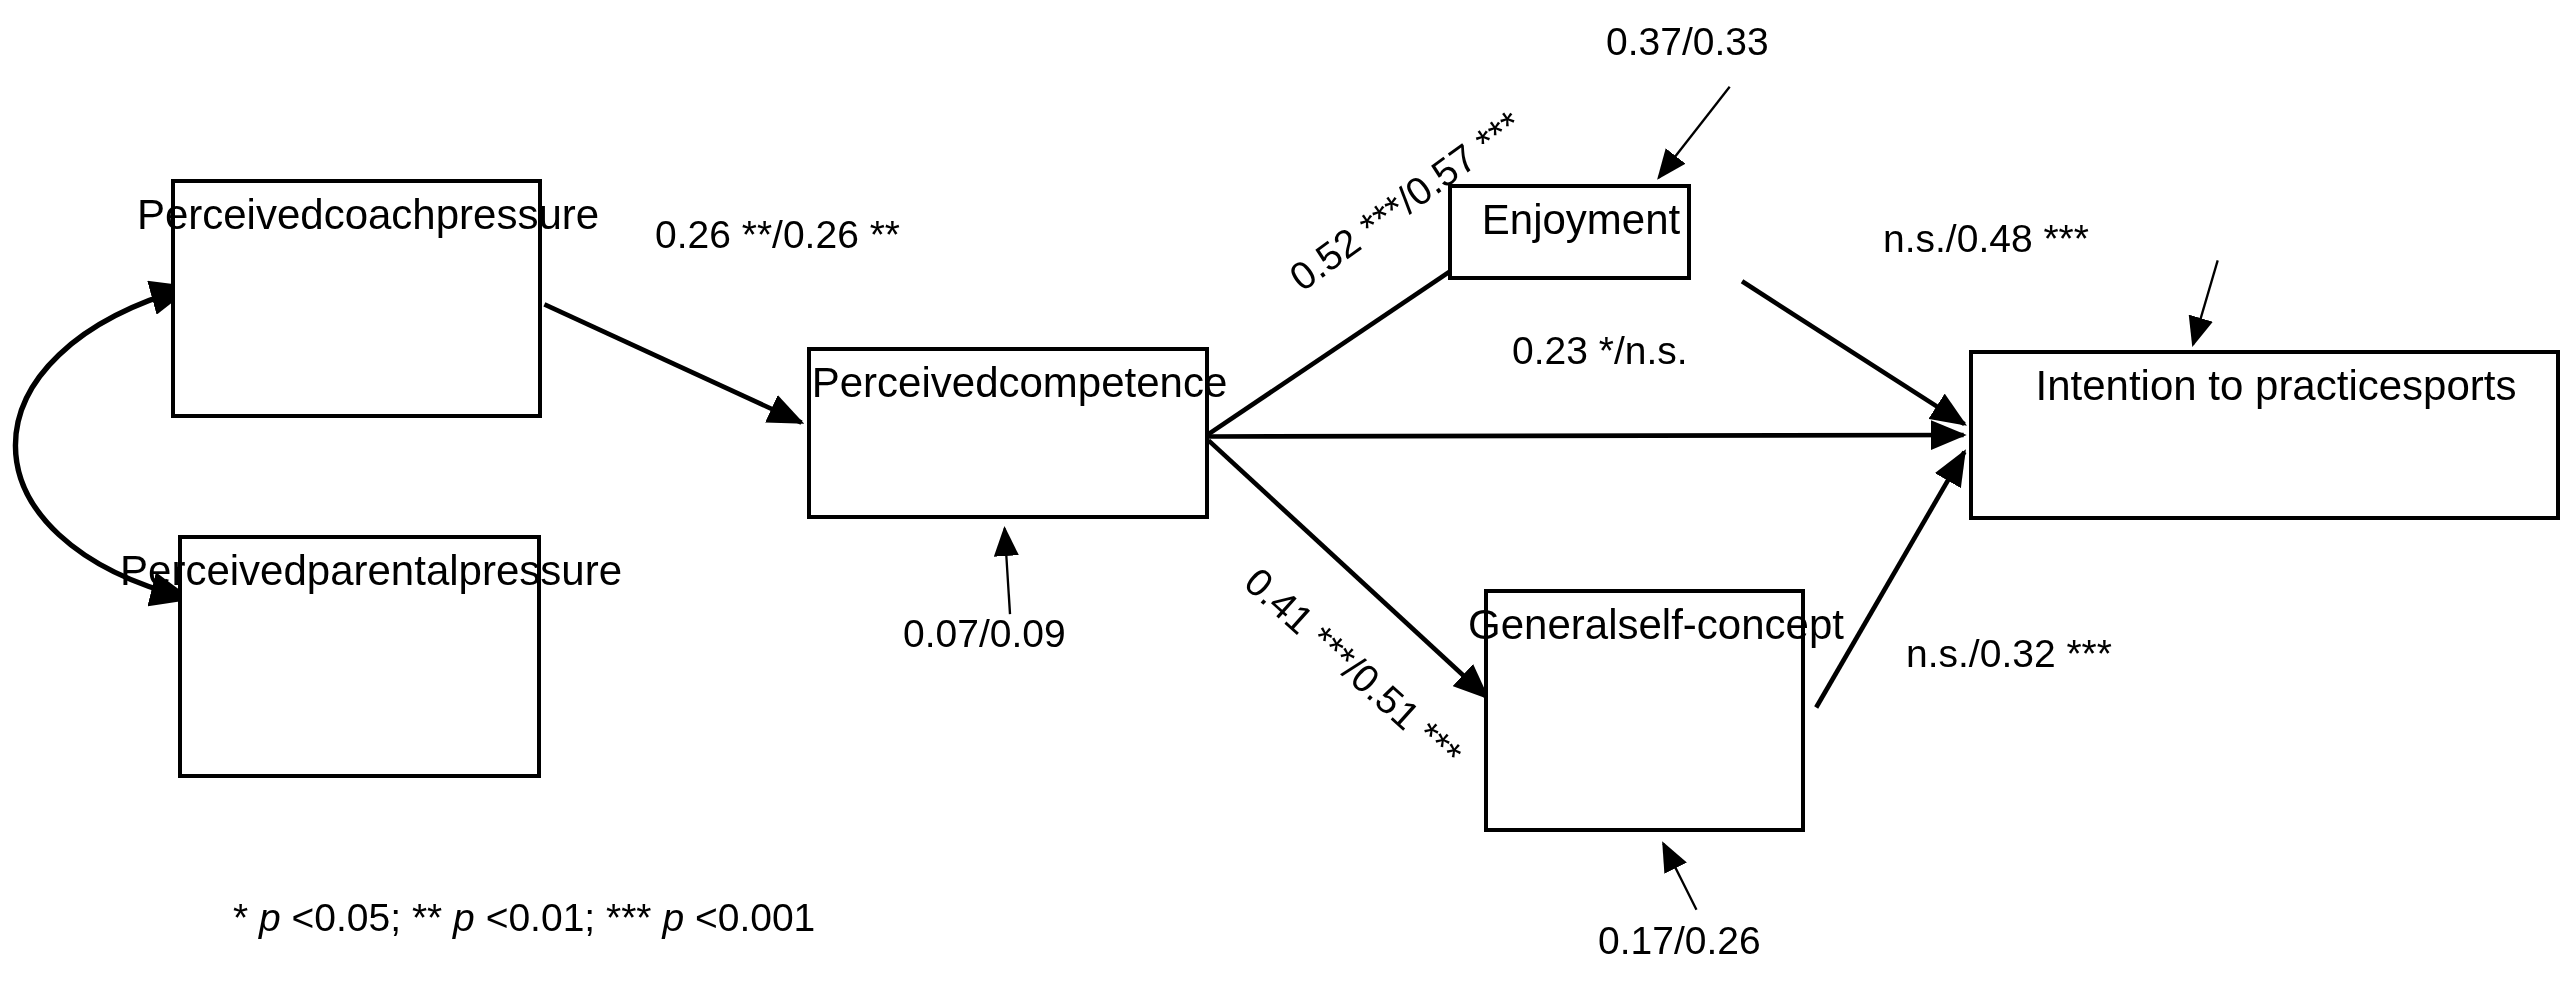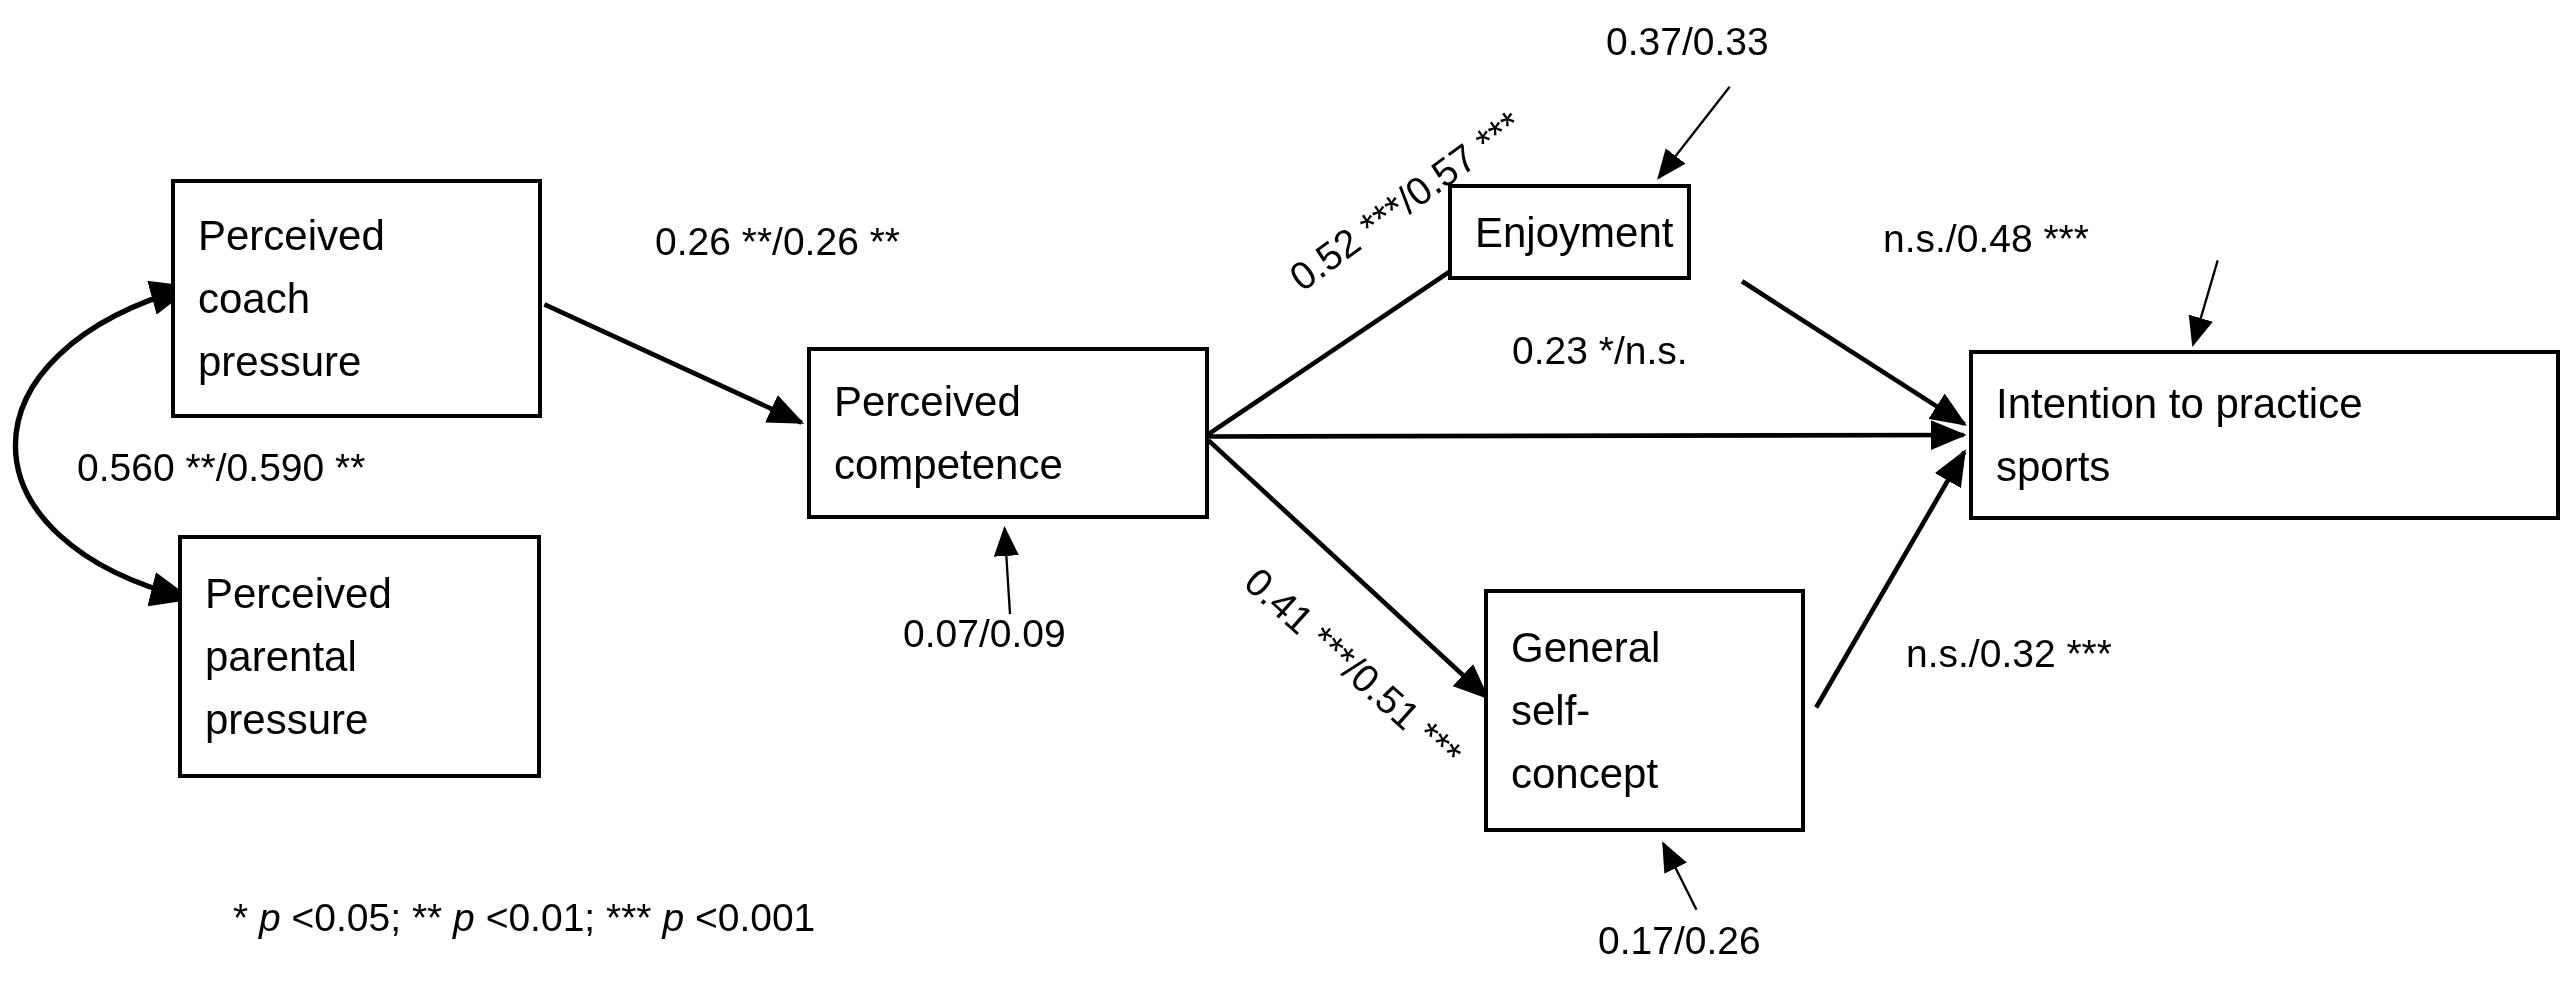--- a/index.html
+++ b/index.html
@@ -3,34 +3,34 @@
 <meta charset="utf-8">
 <style>
   html,body{margin:0;padding:0;background:#ffffff;}
   .stage{
     position:relative;width:2576px;height:995px;background:#ffffff;
     font-family:"Liberation Sans", sans-serif;color:#000;overflow:hidden;
   }
   .arrow-layer{position:absolute;left:0;top:0;width:2576px;height:995px;}
   .node{
     position:absolute;border:4.6px solid #000;background:#fff;
-    display:flex;flex-direction:column;justify-content:center;
+    display:flex;flex-direction:row;justify-content:center;
     padding-left:23px;box-sizing:border-box;
     font-size:42px;line-height:1.5;
   }
   #box-coach{left:171px;top:179px;width:371px;height:239px;}
   #box-parental{left:178px;top:535px;width:363px;height:243px;}
   #box-competence{left:807px;top:347px;width:402px;height:172px;}
   #box-enjoyment{left:1448px;top:184px;width:243px;height:96px;}
   #box-gsc{left:1484px;top:589px;width:321px;height:243px;}
   #box-intention{left:1969px;top:350px;width:591px;height:170px;}
   .plabel{
     position:absolute;font-size:39px;white-space:nowrap;color:#000;
   }
-  #lbl-coach-comp{left:655px;top:213px;margin-top:7px;}
+  #lbl-coach-comp{left:655px;top:213px;}
   #lbl-cov{left:77px;top:446px;}
   #lbl-comp-enj{left:1406px;top:201px;transform:translate(-50%,-50%) rotate(-36deg);}
   #lbl-enj-var{left:1606px;top:20px;}
   #lbl-comp-var{left:903px;top:612px;}
   #lbl-comp-int{left:1504px;top:329px;margin-left:8px;}
   #lbl-enj-int{left:1883px;top:217px;}
   #lbl-comp-gsc{left:1353px;top:668px;transform:translate(-50%,-50%) rotate(42deg);}
   #lbl-gsc-int{left:1906px;top:632px;}
   #lbl-gsc-var{left:1598px;top:919px;}
   #footnote{left:233px;top:896px;}
@@ -91,21 +91,20 @@
     <div>self-</div>
     <div>concept</div>
   </div>
 
   <div class="node" id="box-intention">
     <div>Intention to practice</div>
     <div>sports</div>
   </div>
 
   <div class="plabel" id="lbl-coach-comp">0.26 **/0.26 **</div>
-  <div class="plabel" id="lbl-cov">0.560 **/0.590 **</div>
   <div class="plabel" id="lbl-comp-enj">0.52 ***/0.57 ***</div>
   <div class="plabel" id="lbl-comp-int">0.23 */n.s.</div>
   <div class="plabel" id="lbl-comp-gsc">0.41 ***/0.51 ***</div>
   <div class="plabel" id="lbl-enj-int">n.s./0.48 ***</div>
   <div class="plabel" id="lbl-gsc-int">n.s./0.32 ***</div>
 
   <div class="plabel" id="lbl-enj-var">0.37/0.33</div>
   <div class="plabel" id="lbl-comp-var">0.07/0.09</div>
   <div class="plabel" id="lbl-gsc-var">0.17/0.26</div>
 

